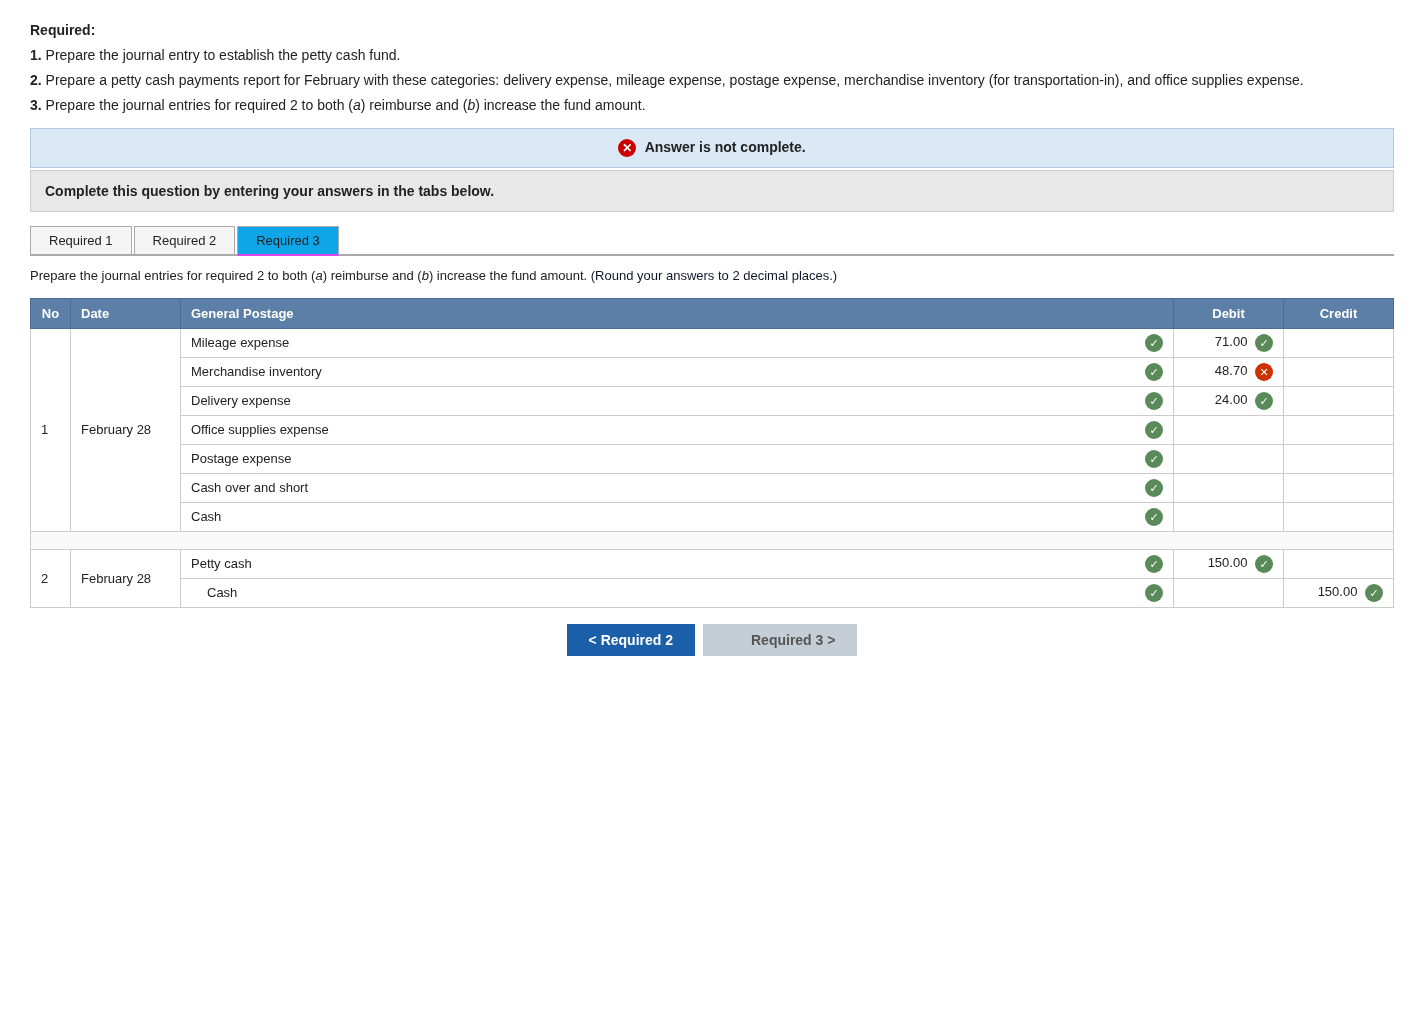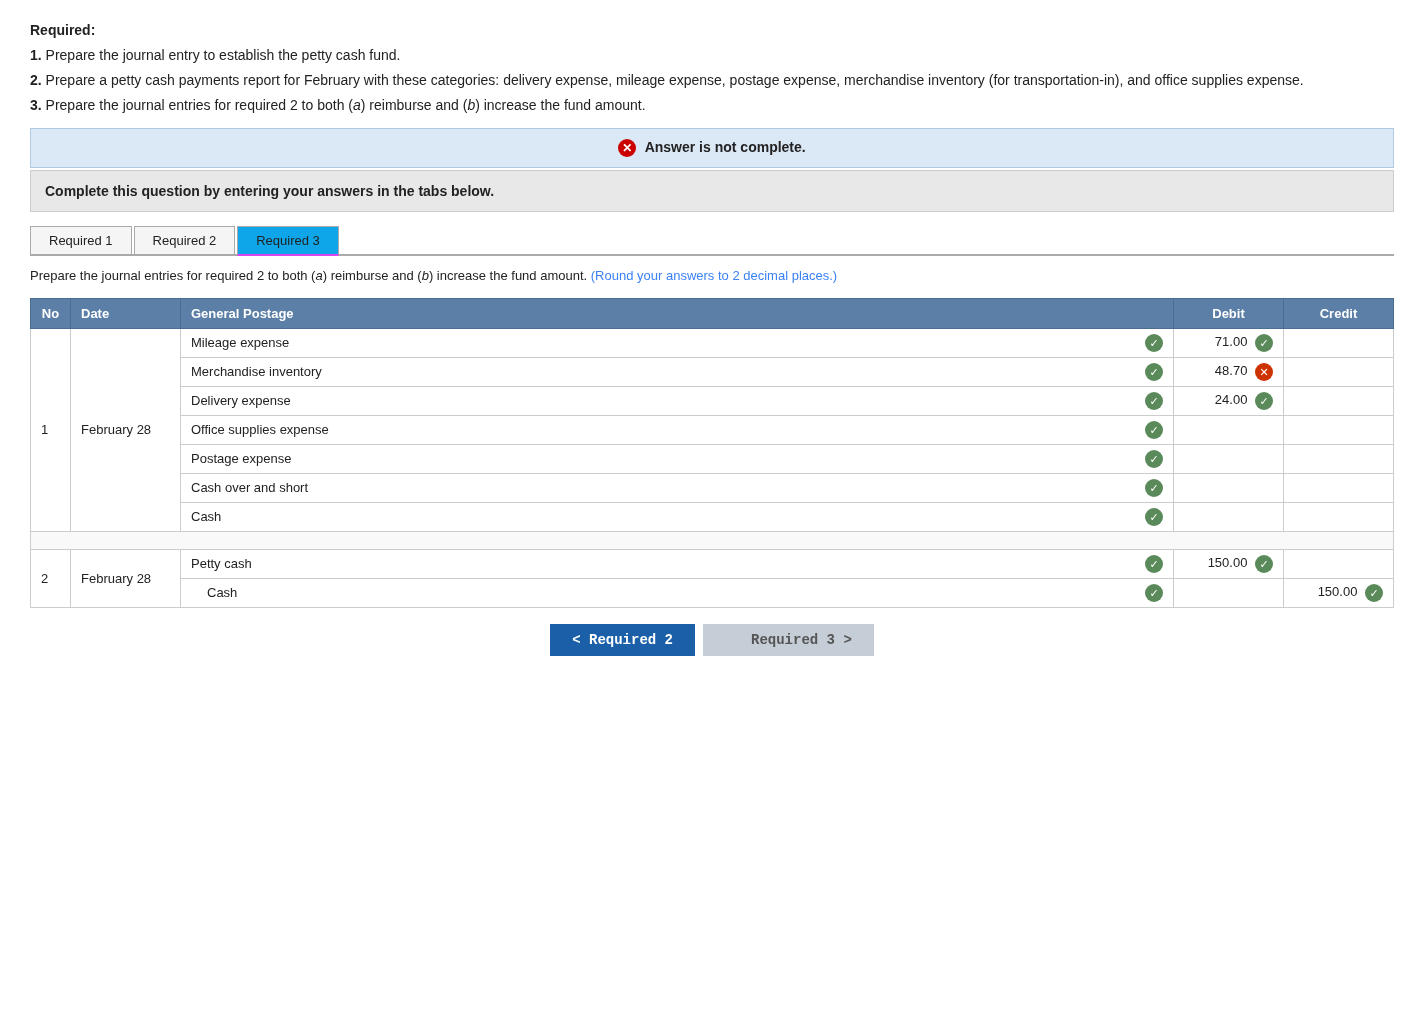--- a/index.html
+++ b/index.html
@@ -75,21 +75,21 @@
       margin-bottom: -2px;
       font-weight: normal;
     }
 
     .tab-description {
       font-size: 13px;
       margin-bottom: 12px;
       line-height: 1.5;
     }
     .tab-description .red-text {
-      color: #3b82f6;
+      color: #0f172a;
       text-align: right;
     }
 
     table {
       width: 100%;
       border-collapse: collapse;
       font-size: 13px;
     }
     table thead tr {
       background: #5b7fa6;
@@ -158,21 +158,20 @@
       justify-content: center;
       gap: 8px;
       margin-top: 16px;
     }
     .btn-nav {
       padding: 8px 22px;
       font-size: 14px;
       font-weight: bold;
       border: none;
       cursor: pointer;
-      font-family: Liberation Mono, monospace;
     }
     .btn-prev {
       background: #1a5fa8;
       color: white;
     }
     .btn-next {
       background: #c5cdd6;
       color: #555;
       padding-left: 48px;
     }

